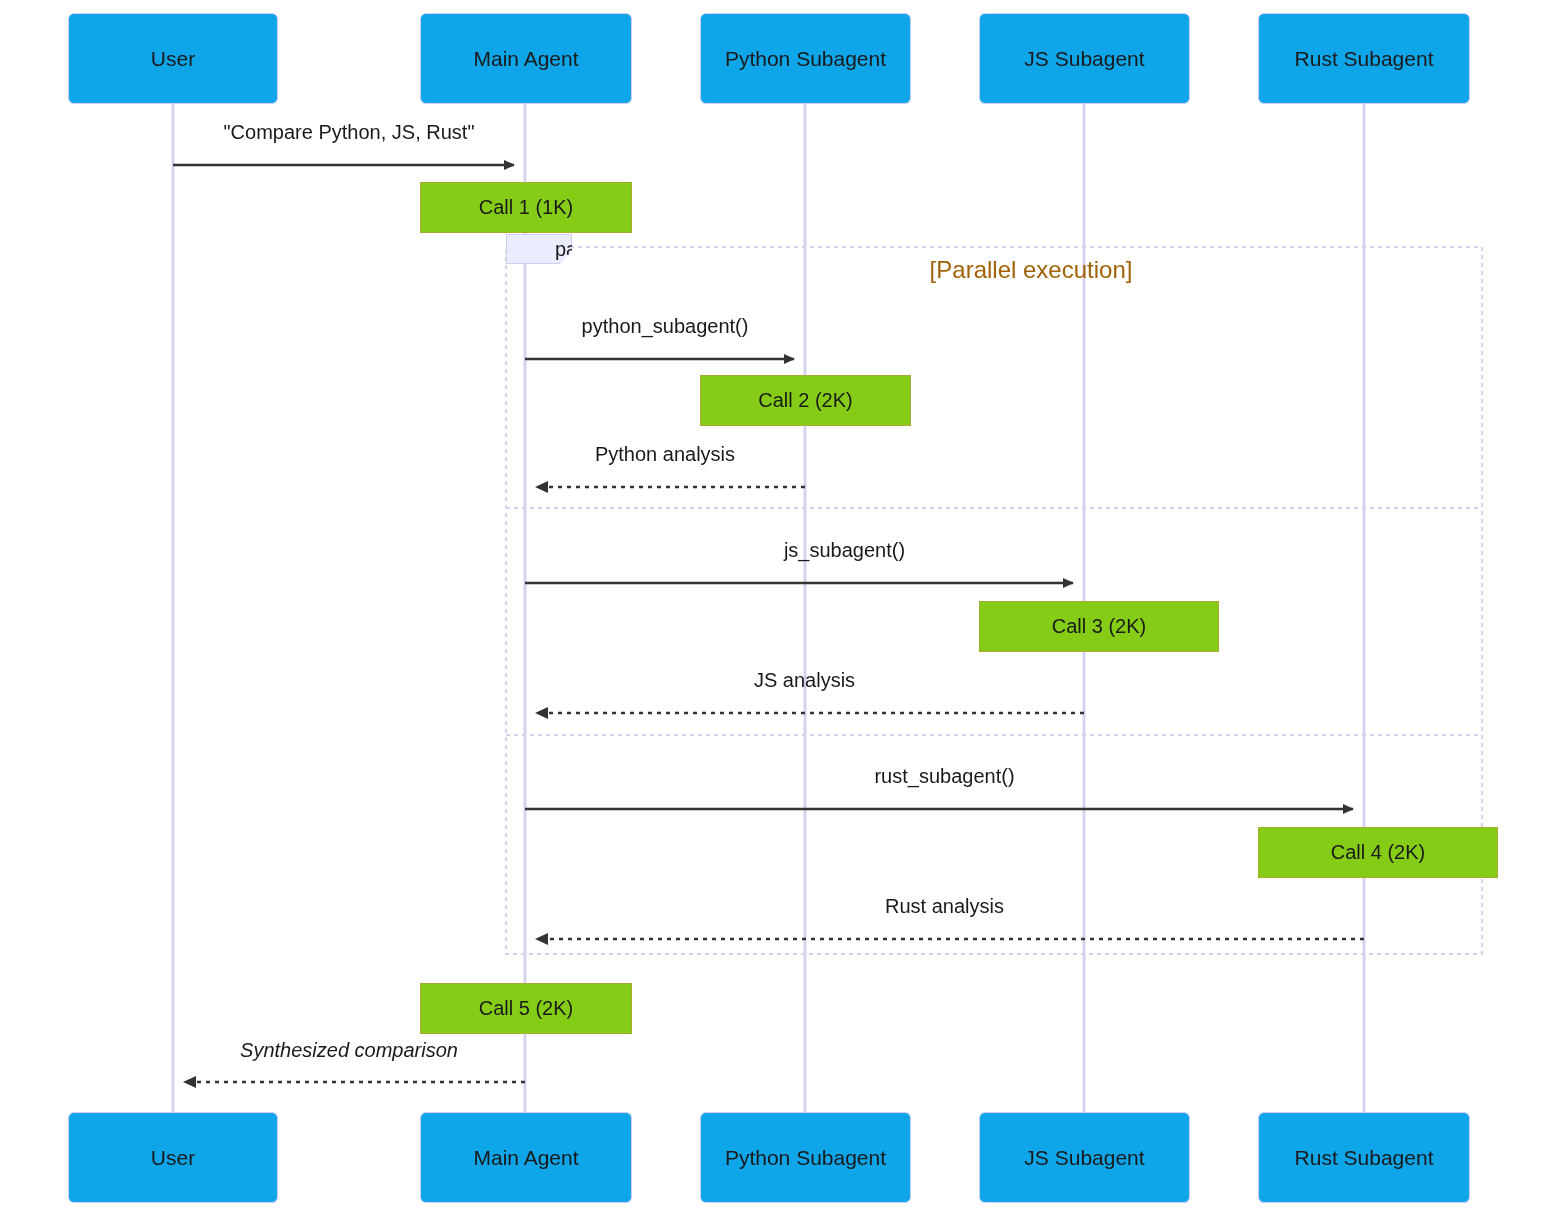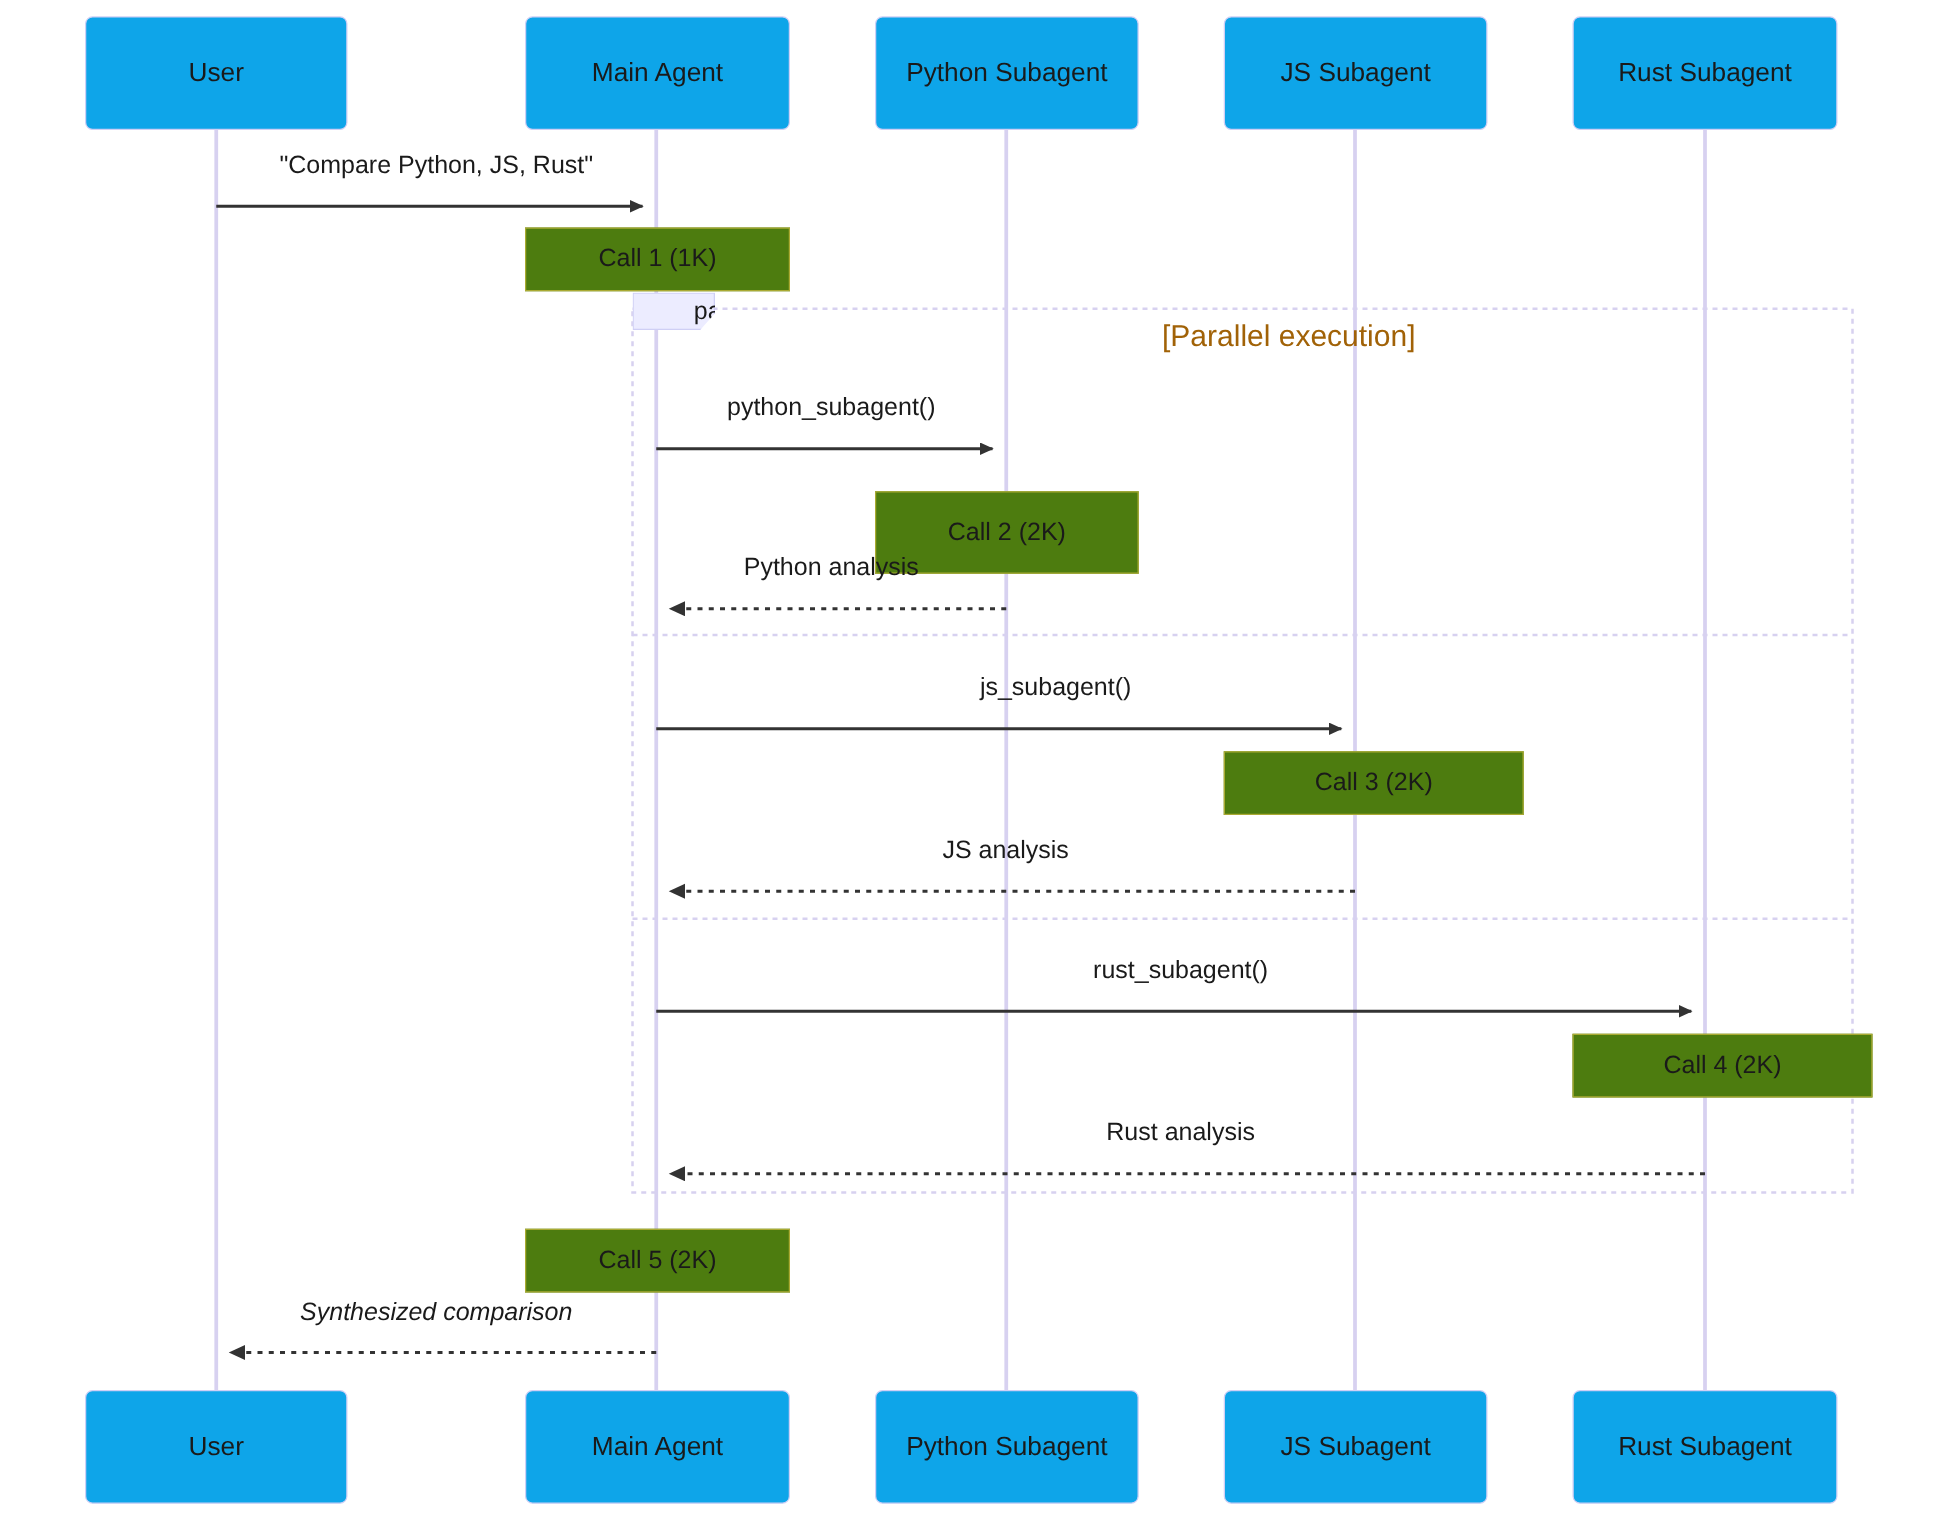--- a/index.html
+++ b/index.html
@@ -39,21 +39,21 @@
   .participant-label {
     font-size: 21px;
     color: #1a1a1a;
     font-family: "Liberation Sans", sans-serif;
     line-height: 1;
     white-space: nowrap;
   }
   .note-box {
     position: absolute;
     box-sizing: border-box;
-    background: #4d7c0f;
+    background: #84cc16;
     border: 1px solid #AAAA33;
     display: flex;
     align-items: center;
     justify-content: center;
   }
   .note-label {
     font-size: 20px;
     color: #1a1a1a;
     white-space: nowrap;
   }
@@ -157,21 +157,21 @@
         <span class="participant-label">JS Subagent</span>
       </div>
       <div class="participant-box" style="left: 1258px; top: 1112px; width: 212px; height: 91px;">
         <span class="participant-label">Rust Subagent</span>
       </div>
     </div>
   <div id="notes-row">
       <div class="note-box" style="left: 420px; top: 182px; width: 212px; height: 51px;">
         <span class="note-label">Call 1 (1K)</span>
       </div>
-      <div class="note-box" style="left: 700px; top: 393px; width: 211px; height: 66px;">
+      <div class="note-box" style="left: 700px; top: 375px; width: 211px; height: 51px;">
         <span class="note-label">Call 2 (2K)</span>
       </div>
       <div class="note-box" style="left: 979px; top: 601px; width: 240px; height: 51px;">
         <span class="note-label">Call 3 (2K)</span>
       </div>
       <div class="note-box" style="left: 1258px; top: 827px; width: 240px; height: 51px;">
         <span class="note-label">Call 4 (2K)</span>
       </div>
       <div class="note-box" style="left: 420px; top: 971px; width: 212px; height: 51px; margin-top: 12px;">
         <span class="note-label">Call 5 (2K)</span>

